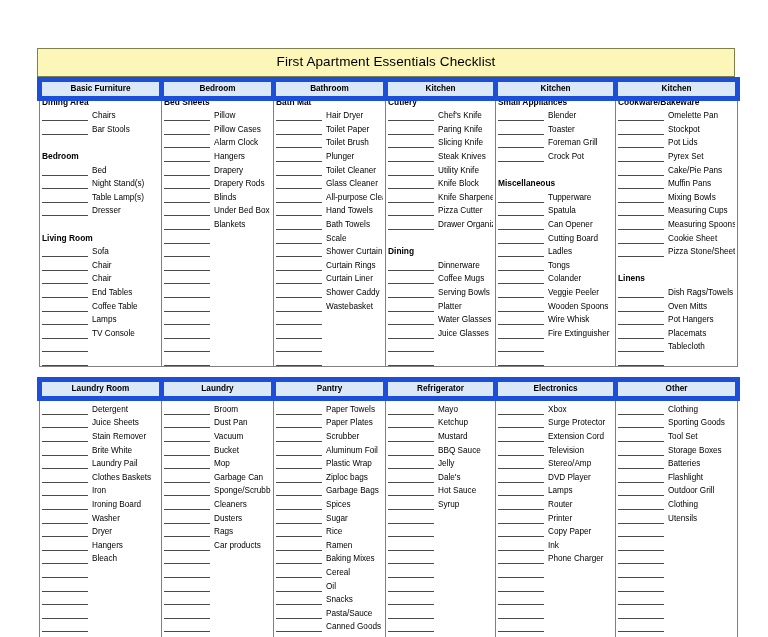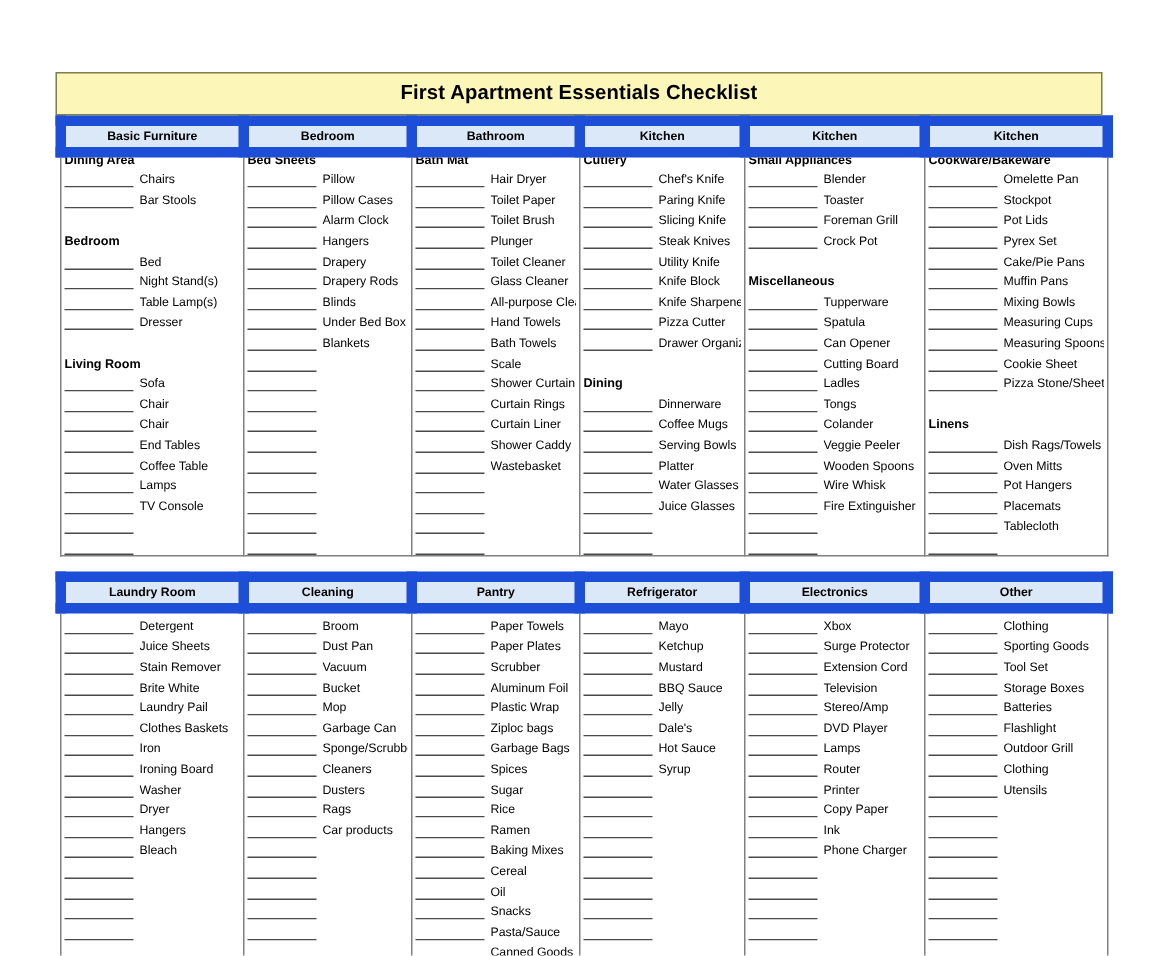--- a/index.html
+++ b/index.html
@@ -27,21 +27,21 @@
     top: 48px;
     width: 698px;
     box-sizing: border-box;
   }
 
   
   .title-band {
     border: 1px solid #7f7f4a;
     background: #fcf6b9;
     text-align: center;
-    font-weight: bold;
+    font-weight: normal;
     font-size: 13.5px;
     line-height: 1;
     padding: 6px 0 7px 0;
     letter-spacing: 0.1px;
     box-sizing: border-box;
   }
 
   
   table.grid {
     border-collapse: collapse;
@@ -51,21 +51,21 @@
   }
   table.grid col.c0 { width: 122px; }
   table.grid col.c1 { width: 112px; }
   table.grid col.c2 { width: 112px; }
   table.grid col.c3 { width: 110px; }
   table.grid col.c4 { width: 120px; }
   table.grid col.c5 { width: 122px; }
 
   th.colhead {
     background: #dbe8f7;
-    border: 7px solid #1d4ed8;
+    border: 5px solid #1d4ed8;
     font-size: 8.2px;
     font-weight: bold;
     text-align: center;
     padding: 3px 0 3px 0;
     line-height: 1;
     box-sizing: border-box;
   }
   td.colbody {
     border-left: 1px solid #808080;
     border-right: 1px solid #808080;
@@ -666,21 +666,21 @@
         <col class="c0">
           <col class="c1">
           <col class="c2">
         <col class="c3">
           <col class="c4">
           <col class="c5">
       </colgroup>
       <thead>
         <tr id="lower-head-row">
             <th class="colhead">Laundry Room</th>
-            <th class="colhead">Cleaning</th>
+            <th class="colhead">Laundry</th>
             <th class="colhead">Pantry</th>
             <th class="colhead">Refrigerator</th>
             <th class="colhead">Electronics</th>
             <th class="colhead">Other</th>
           </tr>
       </thead>
       <tbody>
         <tr id="lower-body-row">
             <td class="colbody">
               <div class="rows">

